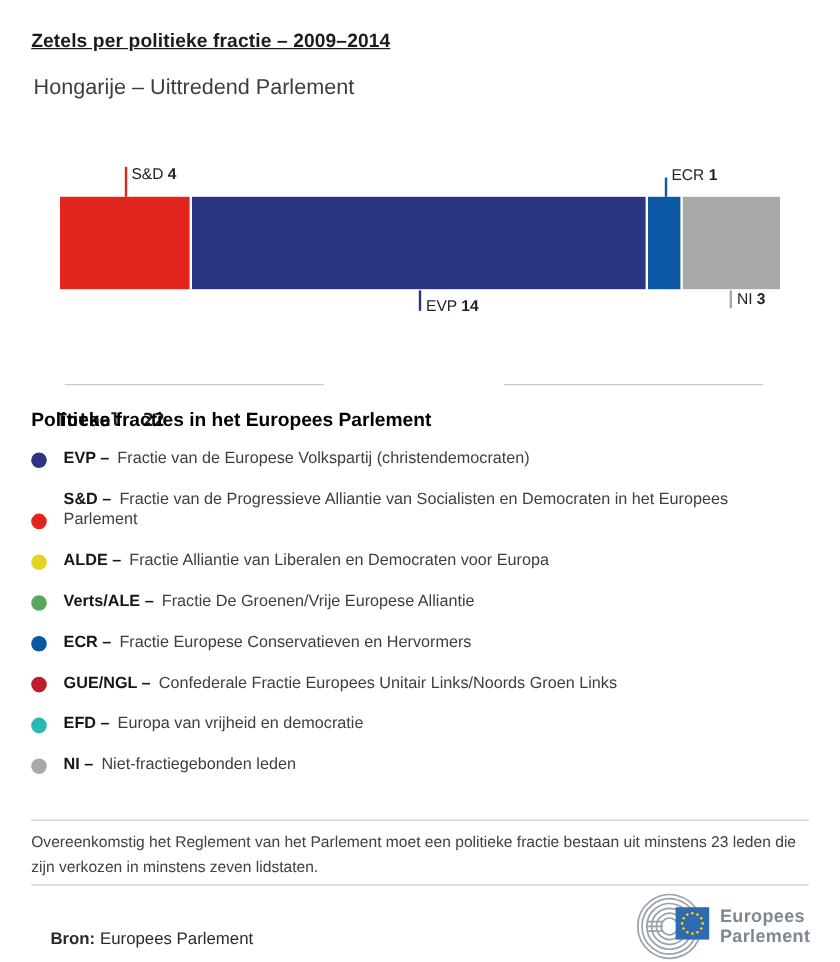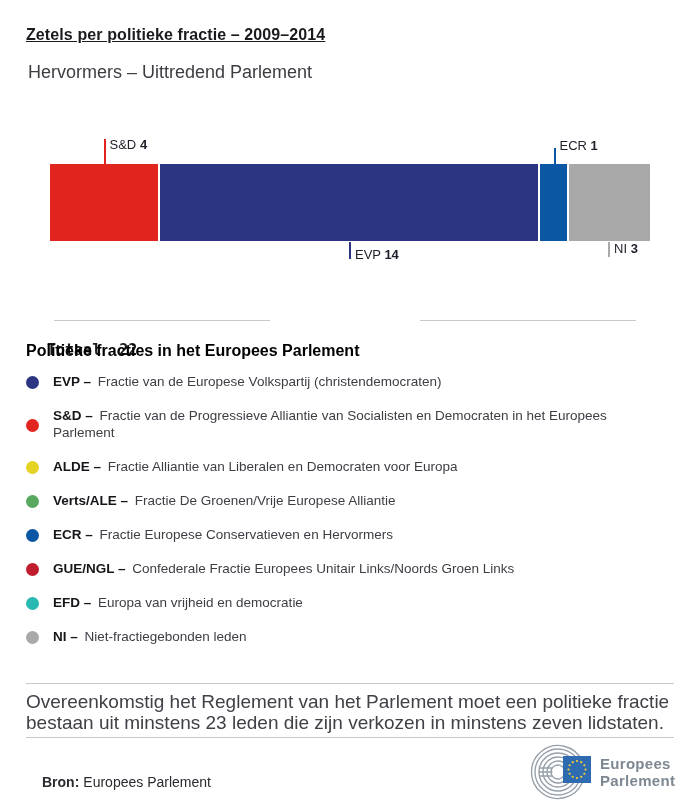--- a/index.html
+++ b/index.html
@@ -13,38 +13,38 @@
   .seg{height:100%;}
   .co-line{position:absolute;width:2px;}
   .co-label{position:absolute;font-size:13px;color:#1d1f29;white-space:nowrap;}
   .co-label b{font-weight:bold;}
   .rule{position:absolute;height:1px;background:#c9c9c9;}
   .total-text{position:absolute;left:47px;top:303px;width:600px;text-align:left;
       font-family:"DejaVu Sans Mono", monospace;font-weight:bold;font-size:15px;line-height:19px;
       color:#1b1b1f;white-space:pre;}
   .legend-heading{left:26px;top:342px;font-size:16px;font-weight:bold;color:#000000;}
   .legend{position:absolute;left:26px;top:373px;width:636px;}
-  .lrow{display:flex;align-items:center;margin-bottom:17px;font-size:13.5px;line-height:17px;}
+  .lrow{display:flex;align-items:flex-end;margin-bottom:17px;font-size:13.5px;line-height:17px;}
   .ldot{flex:0 0 13px;width:13px;height:13px;border-radius:50%;margin-top:2px;}
   .ltext{margin-left:14px;width:608px;color:#3c3e44;}
   .ltext b{color:#16161a;margin-right:3px;}
-  .footnote{left:26px;top:691px;width:655px;font-size:19px;line-height:21px;color:#3f4147;}
+  .footnote{left:26px;top:691px;width:655px;font-size:13px;line-height:21px;color:#3f4147;}
   .source{left:26px;top:774px;font-size:14px;color:#2a2b30;}
   .source b{margin-right:4px;padding-left:16px;}
   .logo-svg{left:526px;top:744px;}
   .logo-text{left:600px;top:755px;font-size:15px;font-weight:bold;line-height:17px;
       color:#7d8893;letter-spacing:.3px;}
 </style>
 </head>
 <body>
 
 <div class="frame">
 
   <div class="abs title">Zetels per politieke fractie – 2009–2014</div>
-  <div class="abs subtitle">Hervormers – Uittredend Parlement</div>
+  <div class="abs subtitle">Hongarije – Uittredend Parlement</div>
 
   <div class="abs layer" id="chart-layer">
     <div class="bar" id="bar">
         <div class="seg" style="flex-grow: 4; background: rgb(226, 36, 31);"></div>
         <div class="seg" style="flex-grow: 14; background: rgb(43, 53, 129);"></div>
         <div class="seg" style="flex-grow: 1; background: rgb(11, 87, 164);"></div>
         <div class="seg" style="flex-grow: 3; background: rgb(169, 169, 169);"></div>
       </div>
   <div class="co-line" style="left: 103.545px; top: 139px; height: 25px; background: rgb(226, 36, 31);"></div>
       <div class="co-label" style="left: 109.545px; top: 137px;"><span>S&amp;D </span><b>4</b></div>

